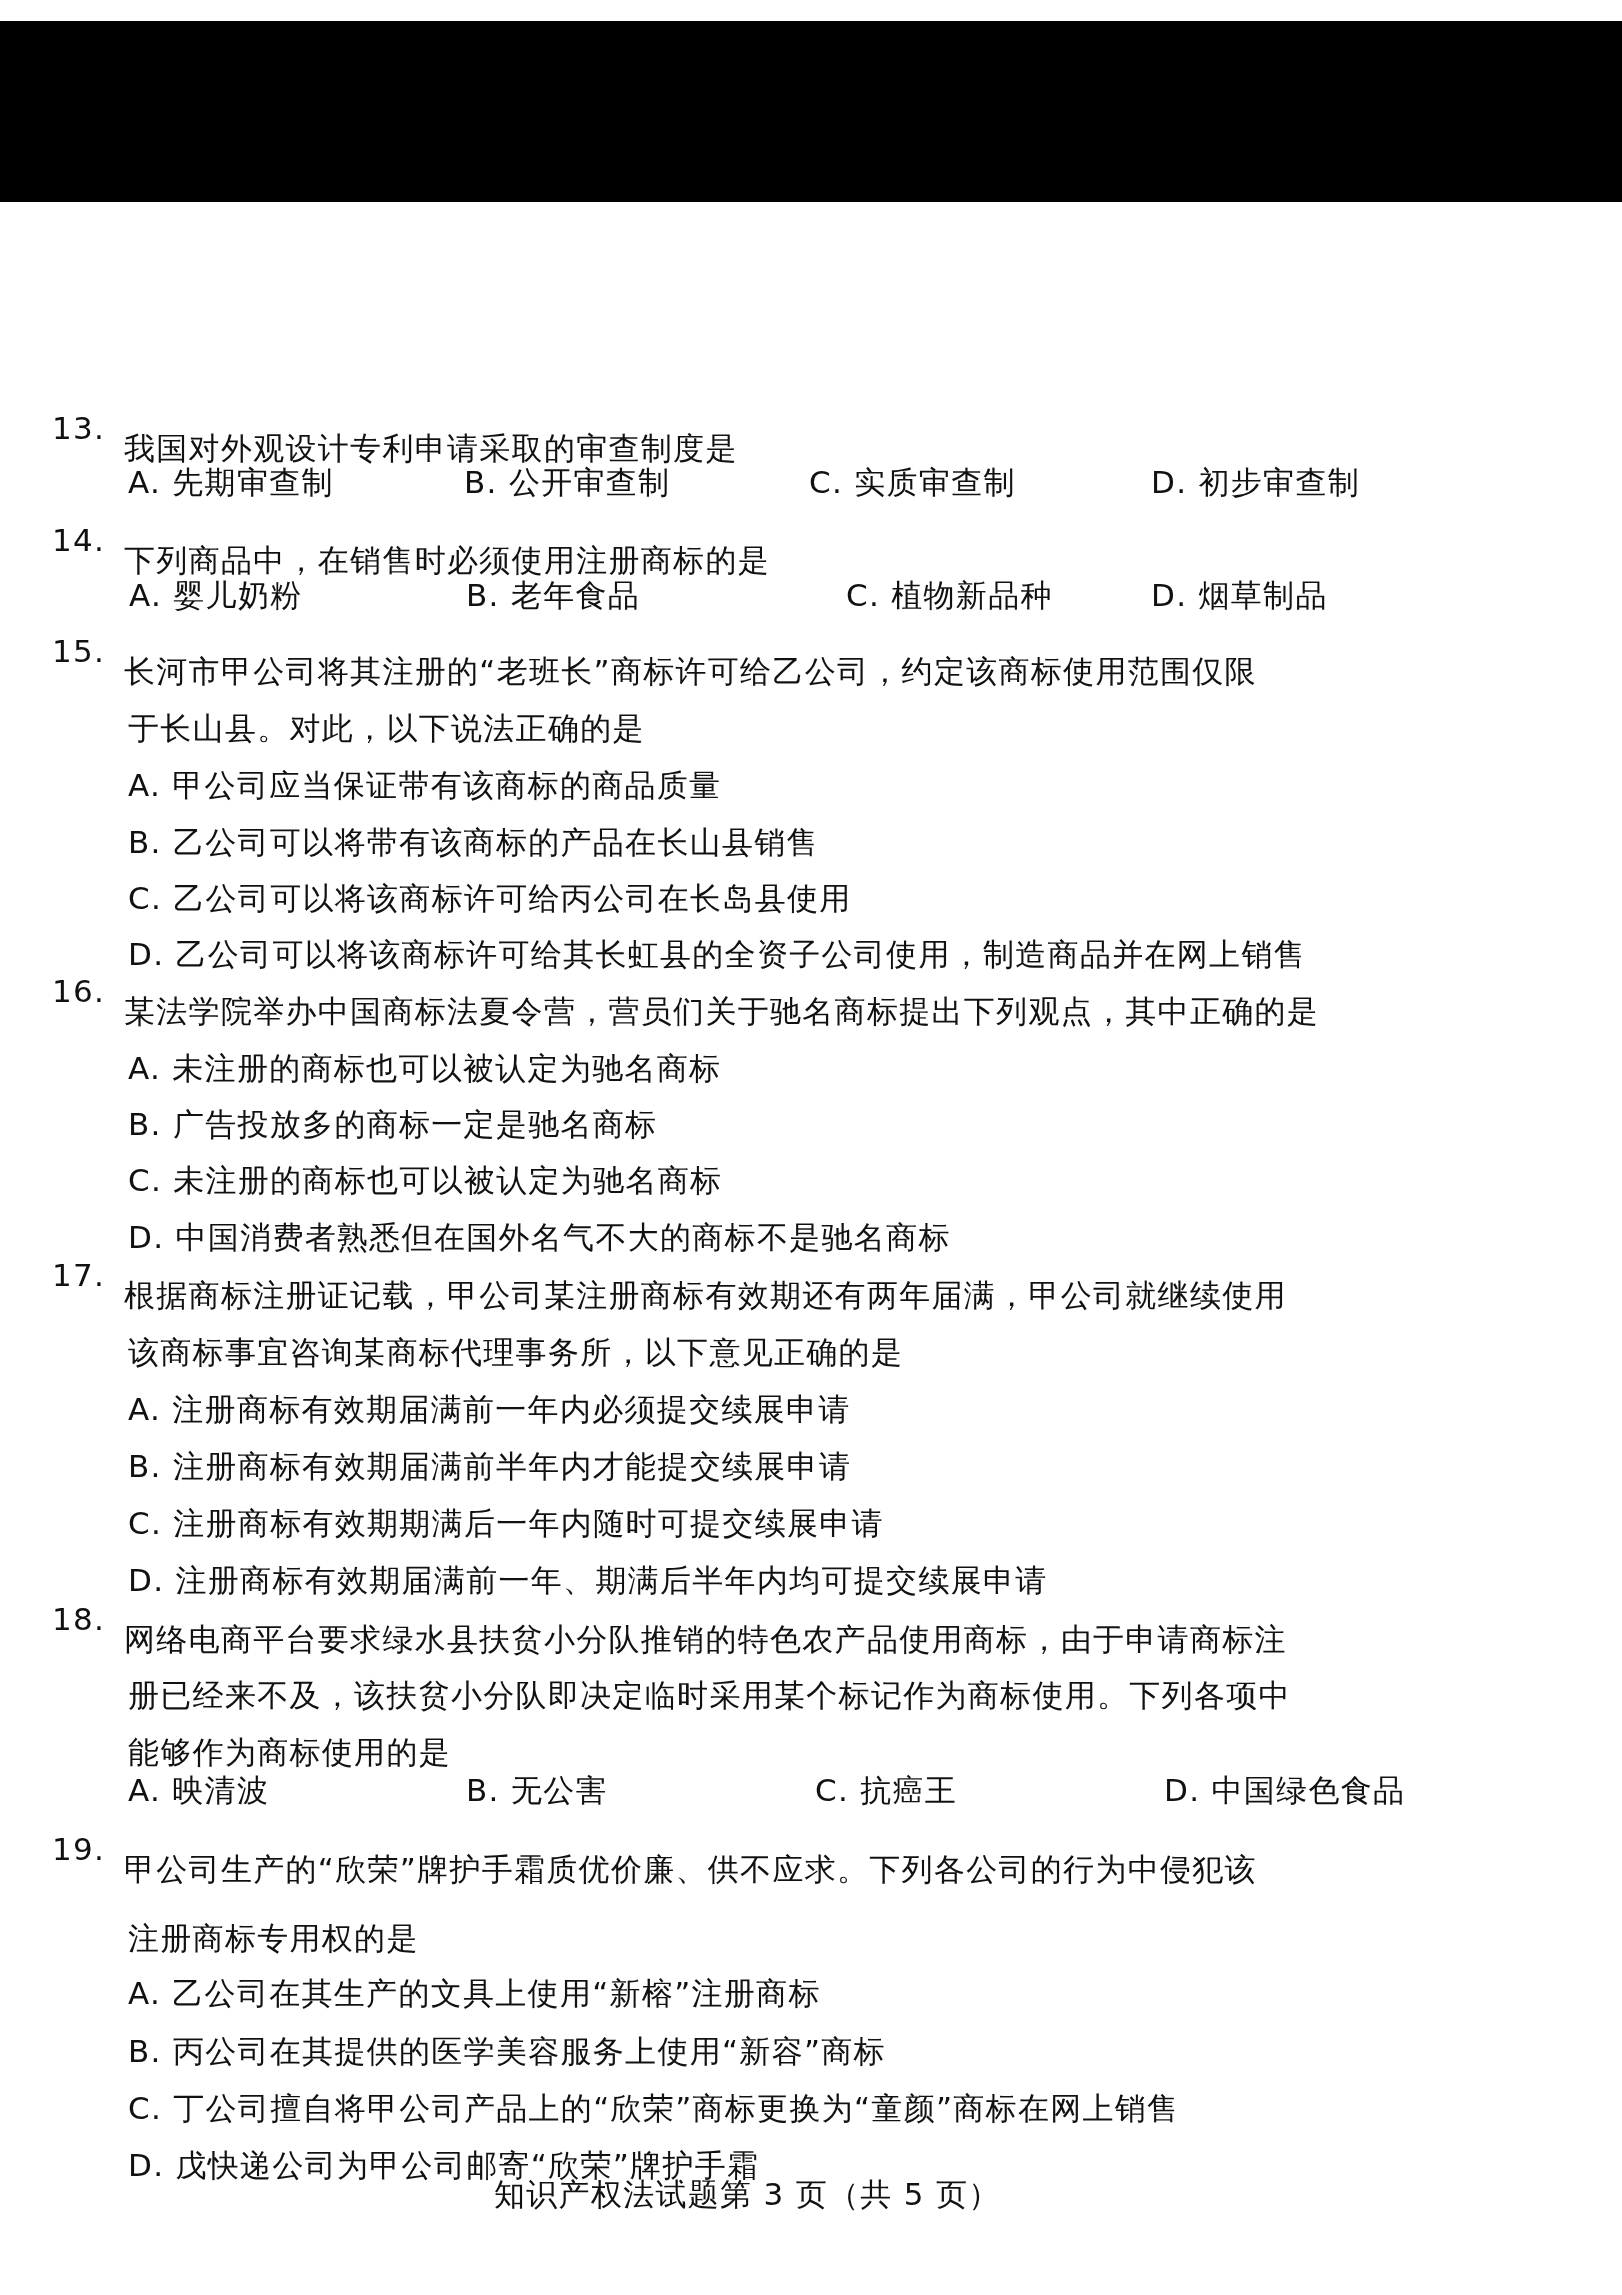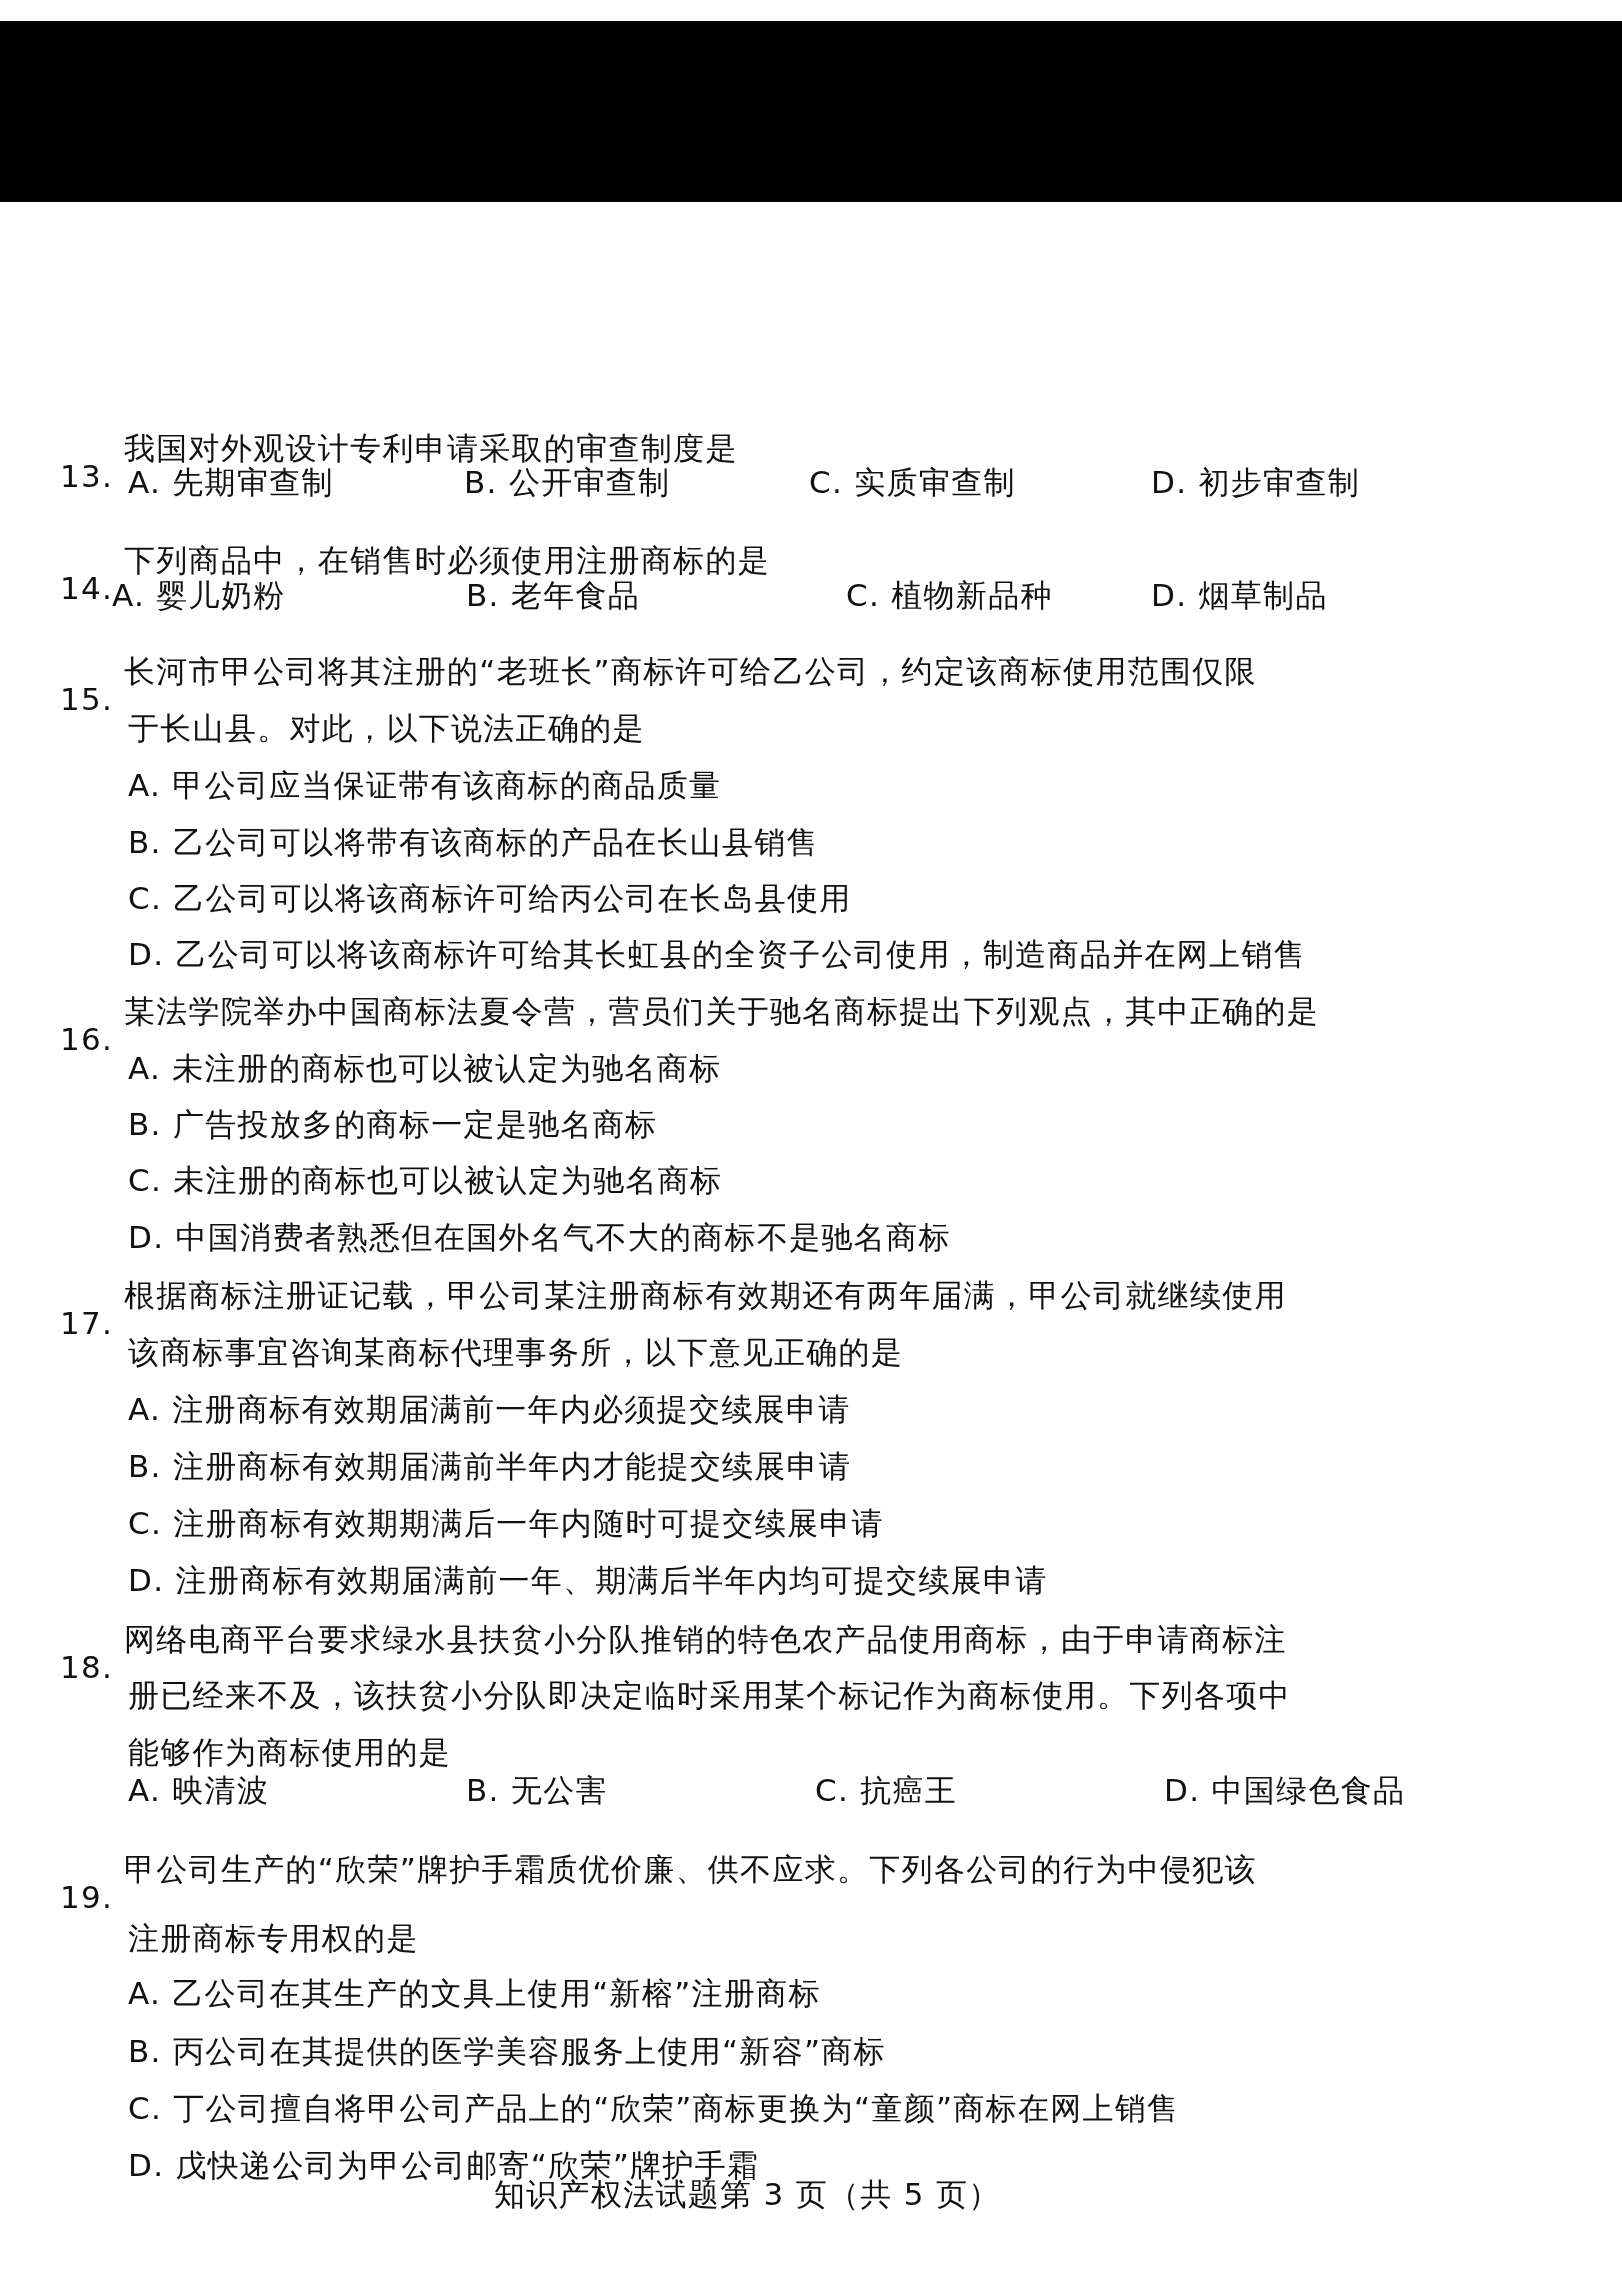--- a/index.html
+++ b/index.html
@@ -2,21 +2,21 @@
 <html style="font-size:10.5px"><head>
 <meta charset="utf-8">
 <style>
   html, body { margin: 0; padding: 0; }
   body {
     width: 1622px; height: 2295px; background: #ffffff; position: relative; overflow: hidden;
     font-family: "DejaVu Sans", "Liberation Sans", sans-serif; color: #111;
   }
   .black-bar { position: absolute; left: 0; top: 21px; width: 1622px; height: 181px; background: #000; }
   .line { position: absolute; font-size: 31px; line-height: 39px; white-space: nowrap; letter-spacing: 1.3px; }
-  .qnum { position: absolute; left: 60px; margin-top: 48px; }
+  .qnum { position: absolute; left: 52px; }
   .qtext { position: absolute; left: 124px; margin-top: 20px; }
   .cont { position: absolute; left: 128px; margin-top: 20px; }
   .opt { position: absolute; text-align: right; }
   .footer { position: absolute; top: 2175px; left: 494px; font-size: 31px; line-height: 39px; letter-spacing: 1.3px; white-space: nowrap; text-align: right; }
 </style>
 </head>
 <body>
 
 <div class="black-bar"></div>
 
@@ -29,21 +29,21 @@
   <span class="opt" style="left:464px"><span>B.</span> <span>公开审查制</span></span>
   <span class="opt" style="left:809px"><span>C.</span> <span>实质审查制</span></span>
   <span class="opt" style="left:1151px"><span>D.</span> <span>初步审查制</span></span>
 </div>
 
 <div class="line" style="top:521px;">
   <span class="qnum">14.</span>
   <span class="qtext">下列商品中，在销售时必须使用注册商标的是</span>
 </div>
 <div class="line" style="top:576px;">
-  <span class="opt" style="left:112px"><span>A.</span> <span>婴儿奶粉</span></span>
+  <span class="opt" style="left:129px"><span>A.</span> <span>婴儿奶粉</span></span>
   <span class="opt" style="left:466px"><span>B.</span> <span>老年食品</span></span>
   <span class="opt" style="left:846px"><span>C.</span> <span>植物新品种</span></span>
   <span class="opt" style="left:1151px"><span>D.</span> <span>烟草制品</span></span>
 </div>
 
 <div class="line" style="top:632px;">
   <span class="qnum">15.</span>
   <span class="qtext">长河市甲公司将其注册的“老班长”商标许可给乙公司，约定该商标使用范围仅限</span>
 </div>
 <div class="line" style="top:689px;">

